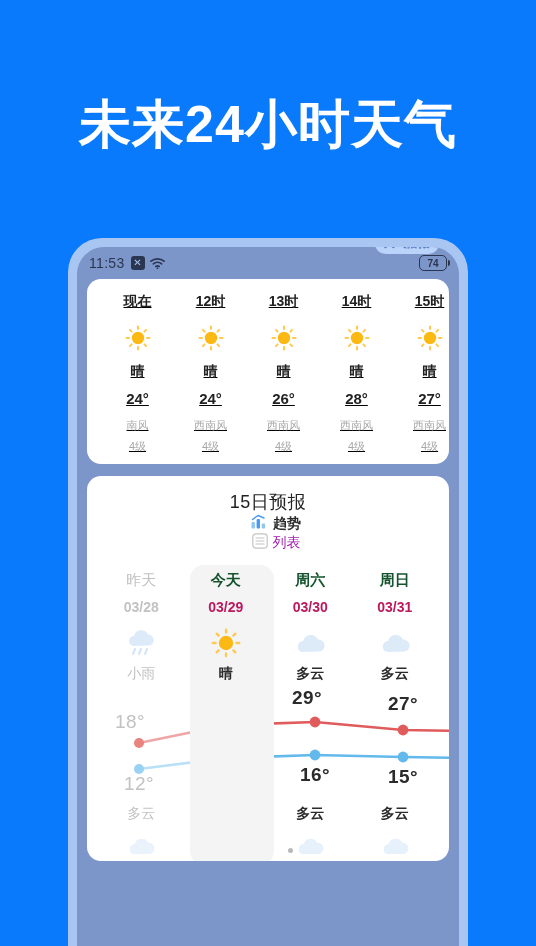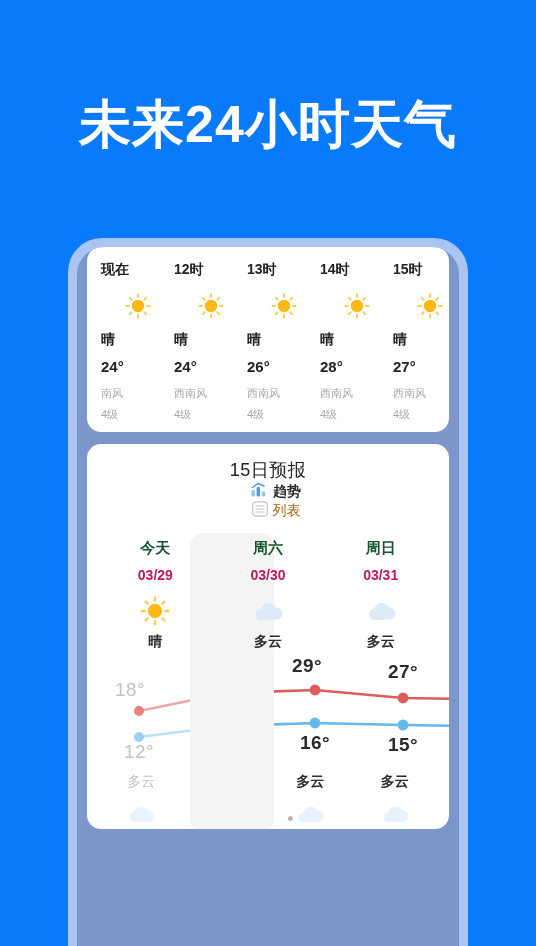--- a/index.html
+++ b/index.html
@@ -67,32 +67,32 @@
   .card-head{
     display:flex;align-items:center;padding:0 14px;margin-bottom:14px;
   }
   .card-title{font-size:18px;color:#222;font-weight:400;letter-spacing:.5px;}
   .card-head .sp{flex:1}
   .sun-item{display:flex;align-items:center;margin-left:18px;}
   .sun-ico{width:14px;height:14px;margin-right:5px;}
   .sun-time{font-size:13px;color:#3a3a3a;letter-spacing:.3px;}
   
   .hours{display:flex;padding-left:14px;}
-  .hour{flex:0 0 73px;text-align:left;}
+  .hour{flex:0 0 73px;text-align:center;text-decoration:underline;}
   .h-time{font-size:14px;font-weight:bold;color:#222;margin-bottom:12px;}
   .h-ico{height:30px;display:flex;align-items:center;justify-content:center;margin-bottom:10px;}
   .h-desc{font-size:14px;font-weight:bold;color:#222;margin-bottom:9px;}
   .h-temp{font-size:15px;font-weight:bold;color:#222;margin-bottom:11px;}
   .h-wind{font-size:11px;color:#a8a8a8;margin-bottom:6px;}
   .h-lvl{font-size:11px;color:#a8a8a8;}
   
   .toggle{display:flex;align-items:center;margin-left:16px;}
   .toggle .tg-label{font-size:14px;font-weight:bold;margin-left:5px;}
   .tg-active .tg-label{color:#2b2b2b;}
-  .tg-idle .tg-label{color:#a16207;font-weight:normal;}
+  .tg-idle .tg-label{color:#a21caf;font-weight:normal;}
   .days{position:relative;display:flex;padding:0 12px;}
   .day{flex:1;text-align:center;position:relative;z-index:2;}
   .today-hl{
     position:absolute;left:calc(12px + 25%);top:-6px;
     width:calc((100% - 24px)/4);height:300px;
     background:#f4f4f5;border-radius:14px;z-index:1;
   }
   .d-name{font-size:15px;font-weight:bold;color:#14532d;margin-bottom:9px;}
   .d-date{font-size:14px;font-weight:bold;color:#be185d;margin-bottom:11px;}
   .d-ico{height:34px;display:flex;align-items:center;justify-content:center;margin-bottom:5px;}
@@ -117,20 +117,35 @@
   }
 </style>
 </head>
 <body>
 
 <div class="hero-title">未来24小时天气</div>
 
 <div class="phone">
   <div class="screen">
 
+    <div class="statusbar">
+      <span class="sb-time">11:53</span>
+      <span class="sb-icon-x">✕</span>
+      <span class="sb-wifi">
+        <svg width="15" height="12" viewBox="0 0 15 12">
+          <path d="M1 4.2A10 10 0 0 1 14 4.2" stroke="#2a3550" stroke-width="1.7" fill="none" stroke-linecap="round"></path>
+          <path d="M3.4 6.9A6.4 6.4 0 0 1 11.6 6.9" stroke="#2a3550" stroke-width="1.7" fill="none" stroke-linecap="round"></path>
+          <path d="M5.8 9.4A2.9 2.9 0 0 1 9.2 9.4" stroke="#2a3550" stroke-width="1.7" fill="none" stroke-linecap="round"></path>
+          <circle cx="7.5" cy="11.2" r="0.9" fill="#2a3550"></circle>
+        </svg>
+      </span>
+      <span class="sb-spacer"></span>
+      <span class="sb-battery">74</span>
+      <span class="broadcast-badge">天气播报</span>
+    </div>
 
     <div class="card">
 
       <div class="hours">
 
         <div class="hour">
           <div class="h-time">现在</div>
           <div class="h-ico">
             <svg width="26" height="26" viewBox="0 0 26 26">
                 <g stroke="#ffc94d" stroke-width="2" stroke-linecap="round">
@@ -266,20 +281,33 @@
               <line x1="4" y1="11" x2="12" y2="11" stroke="#c4c4c4" stroke-width="1.2" stroke-linecap="round"></line>
             </svg>
           </span>
           <span class="tg-label">列表</span>
         </span>
       </div>
 
       <div class="days">
         <div class="today-hl"></div>
 
+        <div class="day muted">
+          <div class="d-name">昨天</div>
+          <div class="d-date">03/28</div>
+          <div class="d-ico">
+            <svg width="34" height="30" viewBox="0 0 34 30">
+              <path d="M9.5 18a5.2 5.2 0 0 1 .6-10.3 7.4 7.4 0 0 1 13.8-1.2 5.6 5.6 0 0 1 1.2 11.1z" fill="#dceaf9"></path>
+              <line x1="11" y1="21" x2="9" y2="26" stroke="#cfe3f7" stroke-width="2" stroke-linecap="round"></line>
+              <line x1="17" y1="21" x2="15" y2="26" stroke="#cfe3f7" stroke-width="2" stroke-linecap="round"></line>
+              <line x1="23" y1="21" x2="21" y2="26" stroke="#cfe3f7" stroke-width="2" stroke-linecap="round"></line>
+            </svg>
+          </div>
+          <div class="d-desc">小雨</div>
+        </div>
 
         <div class="day">
           <div class="d-name">今天</div>
           <div class="d-date">03/29</div>
           <div class="d-ico">
             <svg width="30" height="30" viewBox="0 0 26 26">
                 <g stroke="#ffc94d" stroke-width="2" stroke-linecap="round">
               <line x1="13" y1="1.5" x2="13" y2="4"></line>
                   <line x1="13" y1="22" x2="13" y2="24.5"></line>
               <line x1="1.5" y1="13" x2="4" y2="13"></line>

